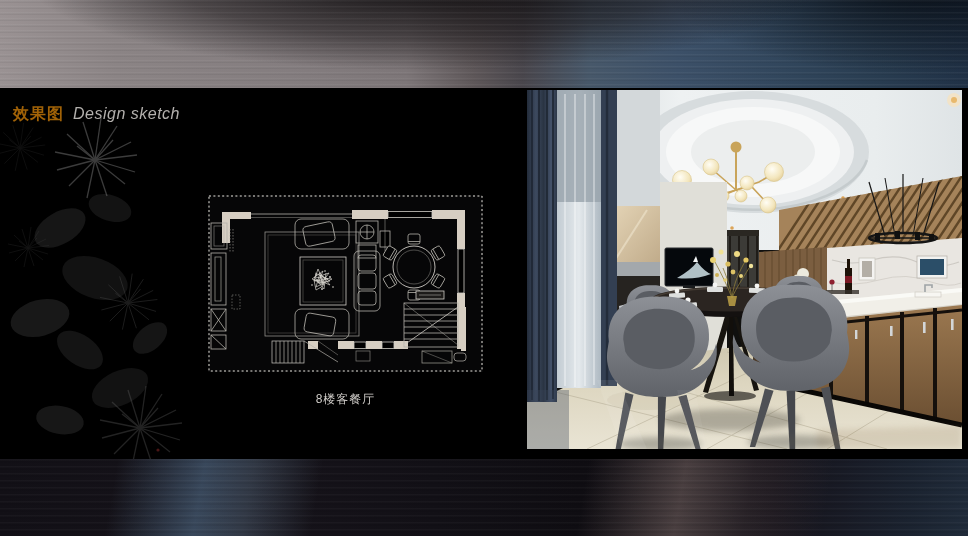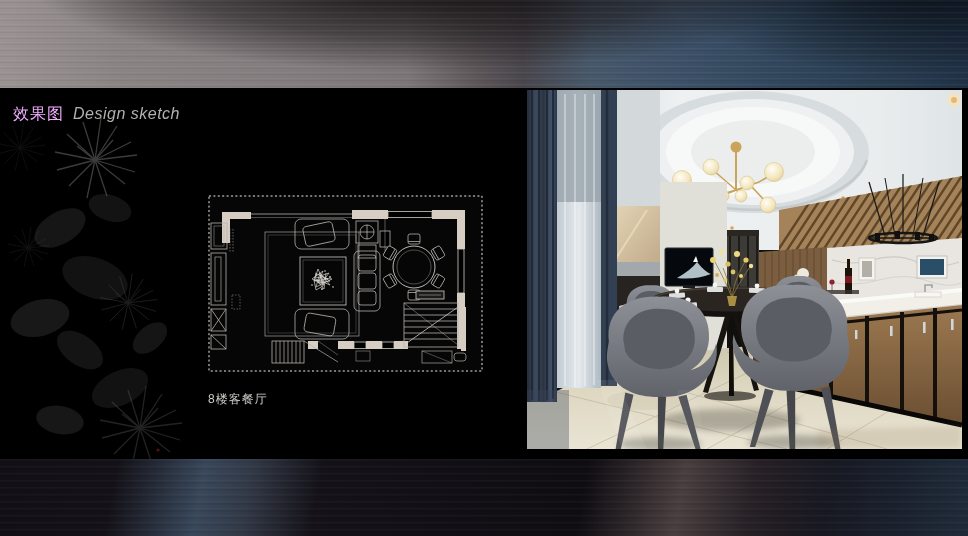--- a/index.html
+++ b/index.html
@@ -18,24 +18,24 @@
     background:
       linear-gradient(100deg, rgba(0,0,0,0) 12%, rgba(86,116,146,.55) 21%, rgba(130,165,195,.26) 26%, rgba(0,0,0,0) 33%),
       linear-gradient(100deg, rgba(0,0,0,0) 60%, rgba(150,128,122,.42) 70%, rgba(112,94,90,.22) 77%, rgba(0,0,0,0) 85%),
       linear-gradient(90deg,#121016 0%,#16131a 25%,#121016 45%,#0f0d12 60%,#15121a 80%,#1b2330 94%,#202b3a 100%);}
   .band-bottom::after{content:"";position:absolute;inset:0;
     background:repeating-linear-gradient(180deg, rgba(255,255,255,.03) 0 1px, rgba(0,0,0,.06) 2px 4px, rgba(255,255,255,0) 4px 7px);}
   
   .panel{position:absolute;left:0;top:88px;width:968px;height:371px;background:#000;}
   .flower-art{position:absolute;left:0;top:0;}
   .header{position:absolute;left:13px;top:16px;white-space:nowrap;}
-  .title-cn{font-size:16px;font-weight:400;color:#f0abfc;letter-spacing:1px;}
+  .title-cn{font-size:16px;font-weight:700;color:#a16207;letter-spacing:1px;}
   .title-en{font-size:16px;font-style:italic;color:#b3b0ad;margin-left:9px;letter-spacing:.5px;}
   .floorplan{position:absolute;left:208px;top:107px;}
-  .plan-caption{position:absolute;left:208px;top:303px;width:275px;text-align:left;
+  .plan-caption{position:absolute;left:208px;top:303px;width:275px;text-align:center;
     font-size:12px;color:#cfccc8;letter-spacing:1px;}
   .photo{position:absolute;left:527px;top:2px;}
 </style>
 </head>
 <body>
 
 <div class="slide">
 
   <div class="band-top"></div>
 

